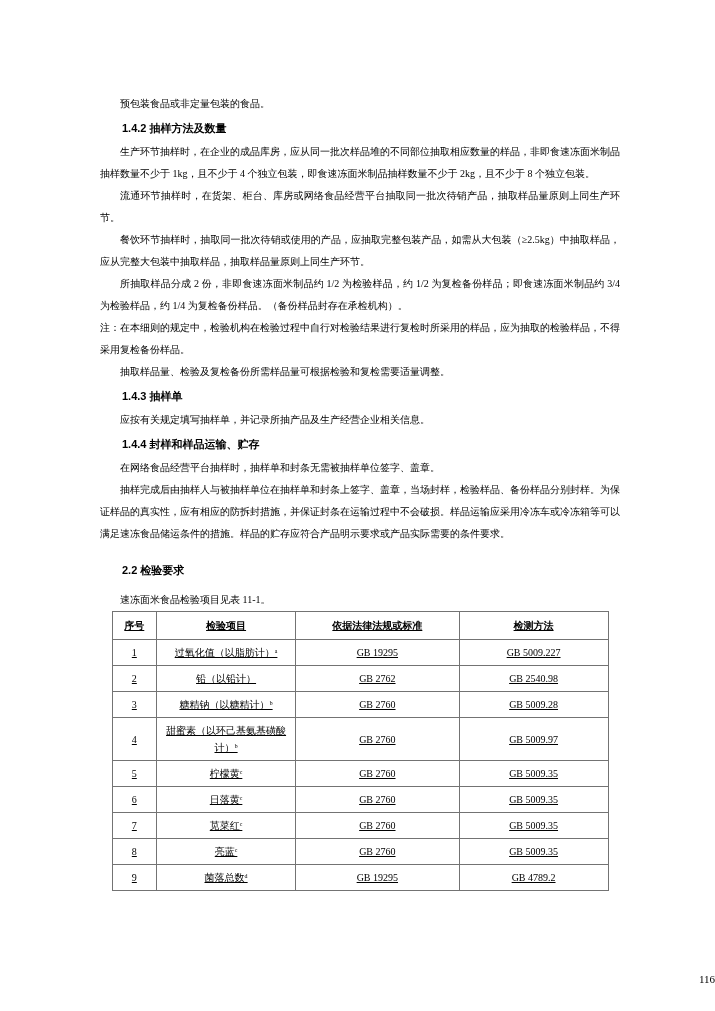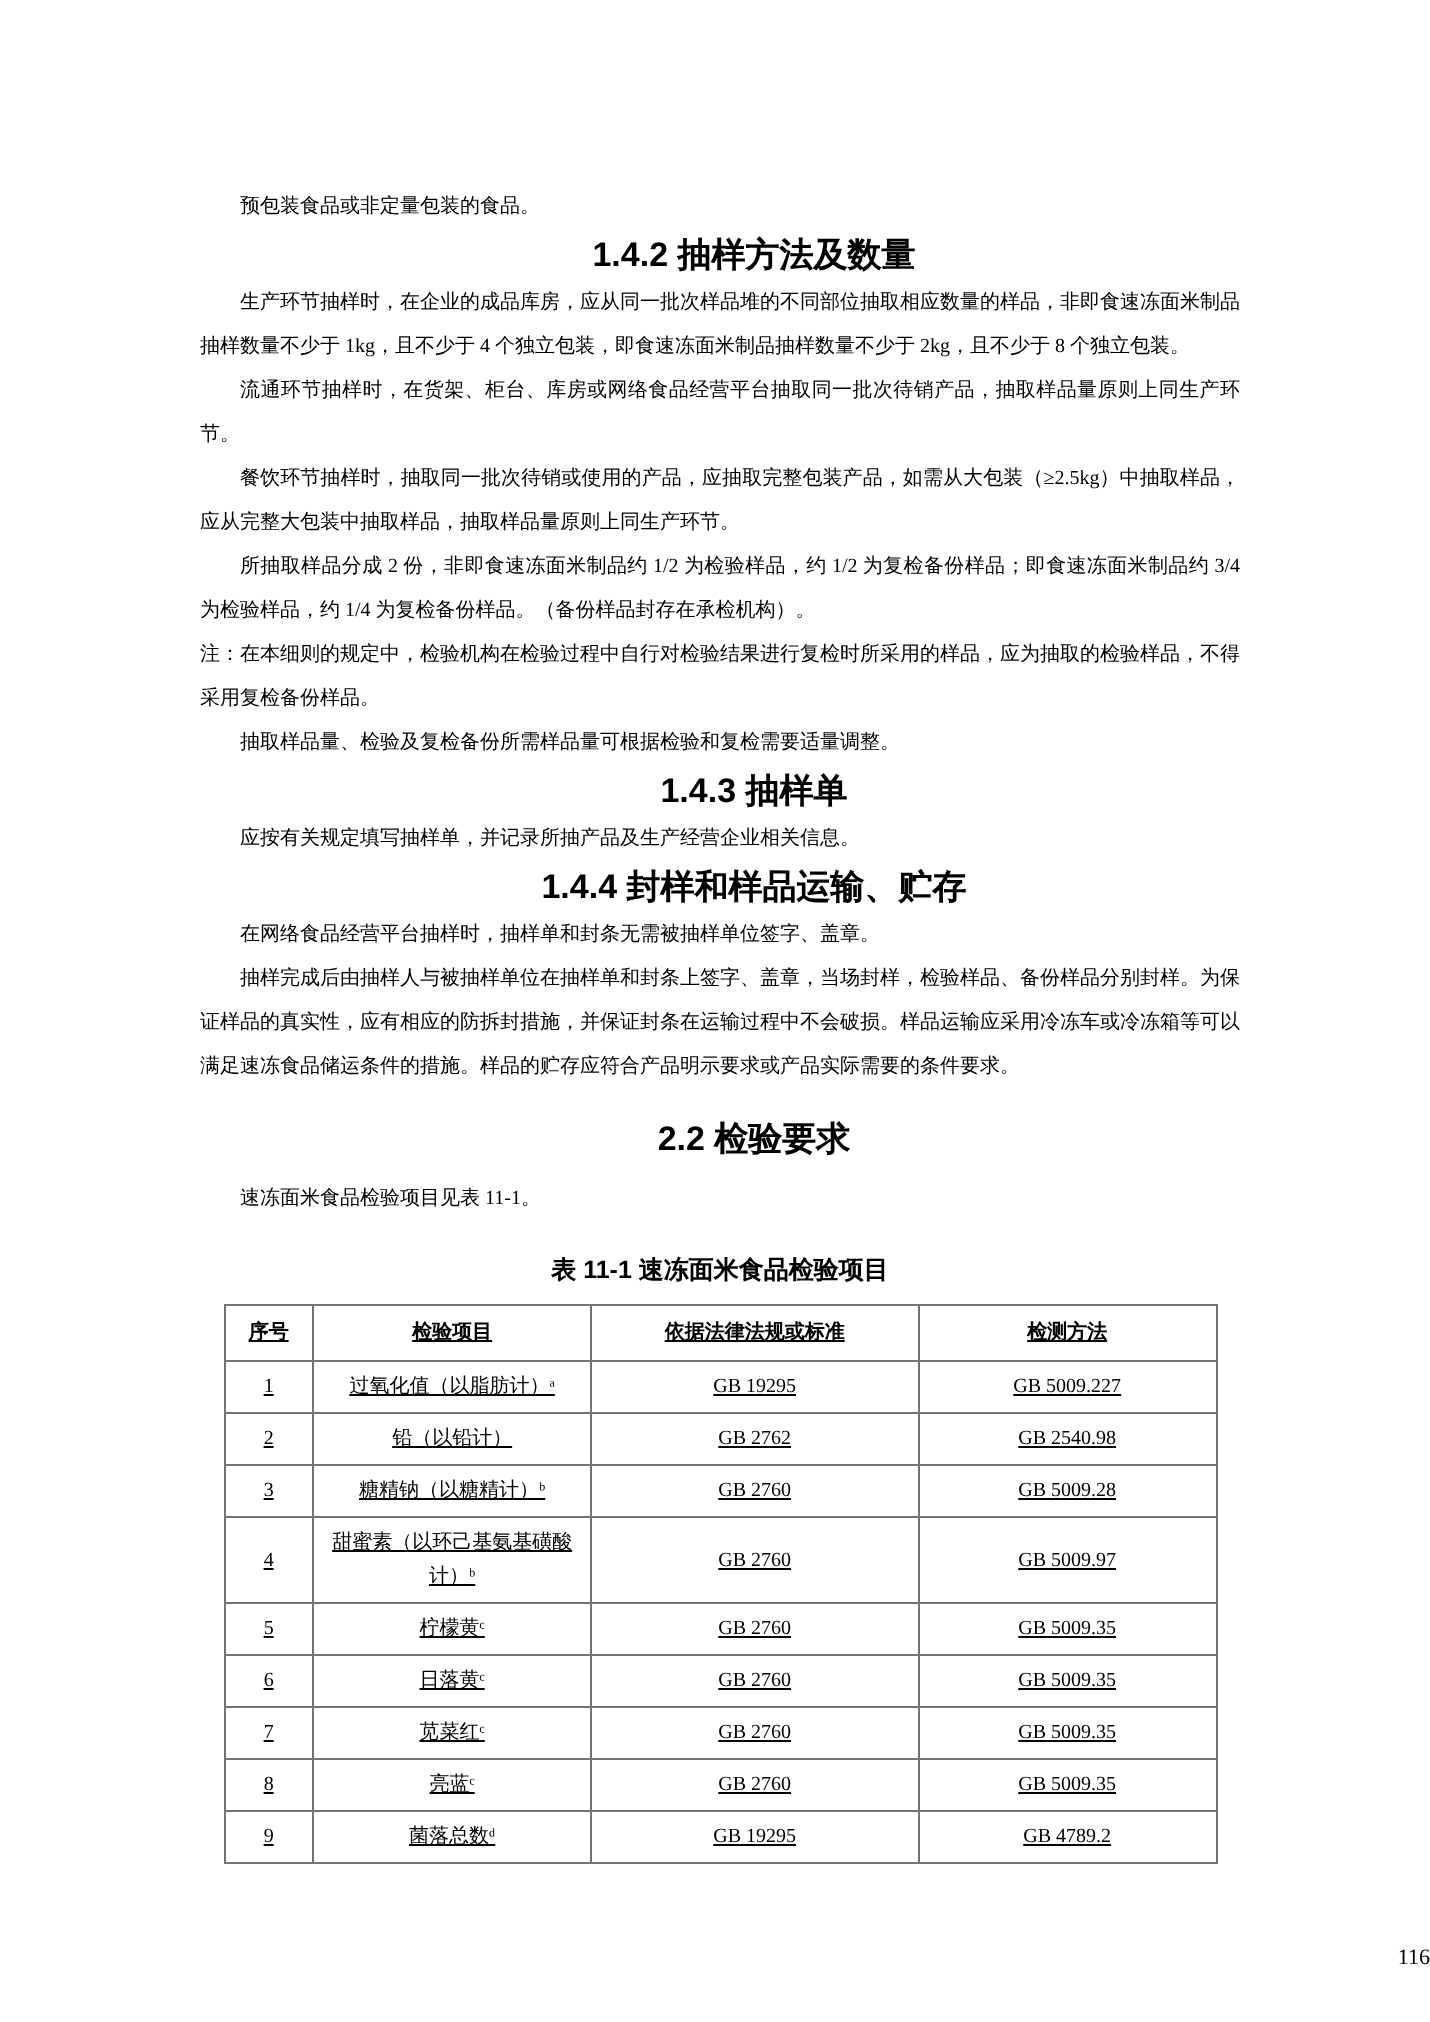--- a/index.html
+++ b/index.html
@@ -20,26 +20,25 @@
   }
   p.body-para {
     font-size: 10px;
     line-height: 22px;
     text-align: justify;
     text-indent: 2em;
   }
   p.no-indent { text-indent: 0; }
   .sec-heading {
     font-family: "Liberation Sans", "DejaVu Sans", sans-serif;
-    font-size: 17px;
+    font-size: 11px;
     font-weight: bold;
     line-height: 22px;
     text-indent: 2em;
     margin: 2px 0;
-    text-align: center;
   }
   .sec-heading.major {
     margin-top: 14px;
     margin-bottom: 8px;
   }
   .table-caption {
     font-family: "Liberation Sans", "DejaVu Sans", sans-serif;
     font-size: 12.5px;
     font-weight: bold;
     text-align: center;
@@ -98,21 +97,20 @@
   <h3 class="sec-heading">1.4.3 抽样单</h3>
   <p class="body-para">应按有关规定填写抽样单，并记录所抽产品及生产经营企业相关信息。</p>
 
   <h3 class="sec-heading">1.4.4 封样和样品运输、贮存</h3>
   <p class="body-para">在网络食品经营平台抽样时，抽样单和封条无需被抽样单位签字、盖章。</p>
   <p class="body-para">抽样完成后由抽样人与被抽样单位在抽样单和封条上签字、盖章，当场封样，检验样品、备份样品分别封样。为保证样品的真实性，应有相应的防拆封措施，并保证封条在运输过程中不会破损。样品运输应采用冷冻车或冷冻箱等可以满足速冻食品储运条件的措施。样品的贮存应符合产品明示要求或产品实际需要的条件要求。</p>
 
   <h3 class="sec-heading major">2.2 检验要求</h3>
   <p class="body-para">速冻面米食品检验项目见表 11-1。</p>
 
-  <div class="table-caption">表 11-1 速冻面米食品检验项目</div>
 
   <table class="inspection">
     <colgroup>
       <col class="c-no">
         <col class="c-item">
         <col class="c-basis">
         <col class="c-method">
     </colgroup>
     <thead>
       <tr>

